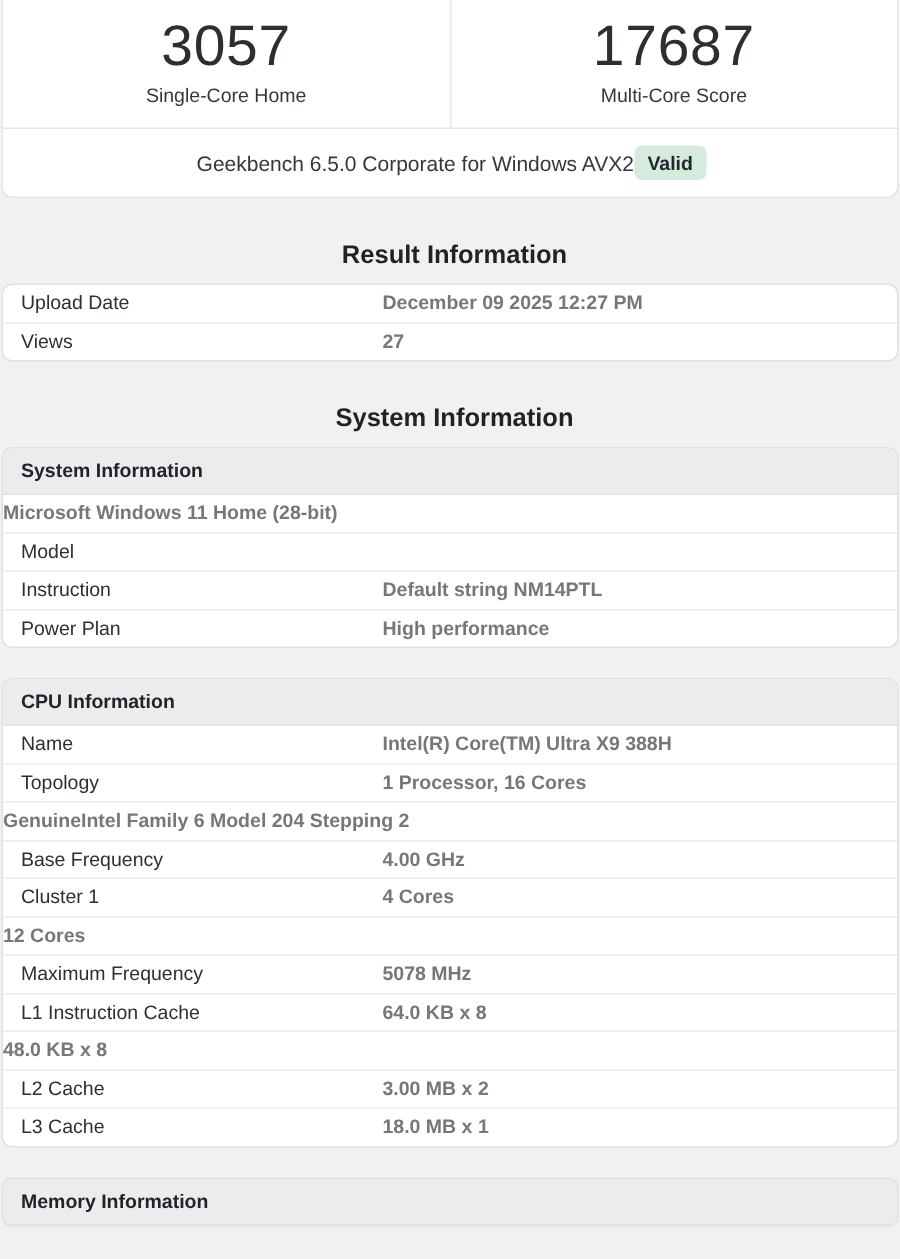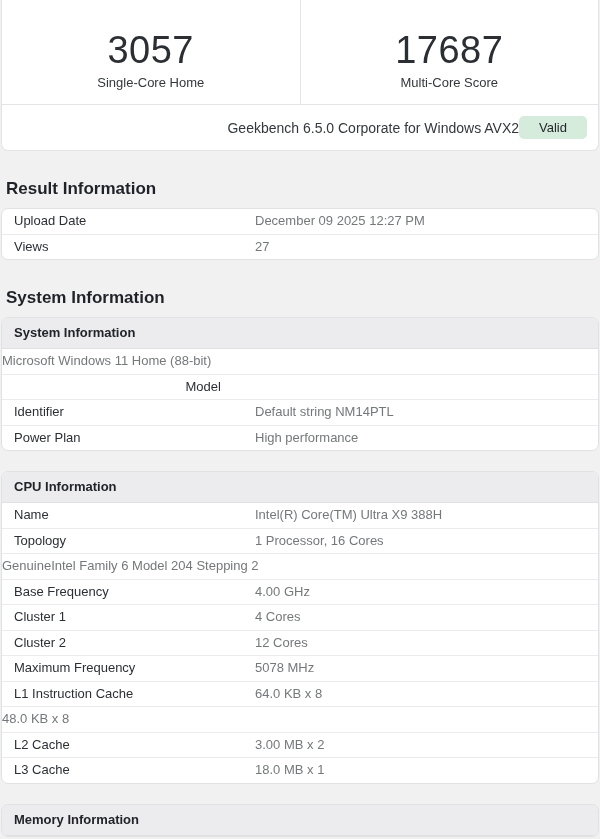--- a/index.html
+++ b/index.html
@@ -21,60 +21,62 @@
     border-radius: 0 0 7px 7px;
     margin: 0 1px;
   }
   .scores {
     display: flex;
     border-bottom: 1px solid #e4e5e7;
   }
   .score-cell {
     flex: 1;
     text-align: center;
-    padding: 30px 0 13px 0;
+    padding: 11px 0 13px 0;
   }
   .score-cell.left { border-right: 1px solid #e4e5e7; }
   .score-number {
     font-size: 38px;
     line-height: 41px;
     color: #2b2f33;
     letter-spacing: 0.5px;
   }
   .score-label {
     margin-top: 4px;
     font-size: 13px;
     line-height: 16px;
     color: #33383d;
   }
   .top-footer {
     display: flex;
     align-items: center;
-    justify-content: flex-end;
+    justify-content: center;
     padding: 11px 11px 11px 13px;
   }
   .bench-title {
     font-size: 14px;
     color: #33383d;
   }
   .badge {
     display: inline-block;
     font-size: 13px;
     line-height: 15px;
-    padding: 4px 20px;
+    padding: 4px 9px;
     border-radius: 5px;
+    font-weight: bold;
   }
 
   
   h2.section-heading {
     font-size: 17px;
     line-height: 20px;
     font-weight: bold;
     color: #1f2327;
     margin: 28px 0 9px 6px;
+    text-align: center;
   }
 
   
   .card {
     background: #ffffff;
     border: 1px solid #dfe1e3;
     border-radius: 7px;
     margin: 0 1px 20px 1px;
     overflow: hidden;
   }
@@ -83,38 +85,38 @@
     border-bottom: 1px solid #e0e1e3;
     font-size: 13px;
     line-height: 16px;
     font-weight: bold;
     color: #212529;
     padding: 7px 12px;
   }
   .kv-row {
     display: flex;
     align-items: flex-start;
-    justify-content: center;
   }
   .kv-row + .kv-row { border-top: 1px solid #ebecee; }
   .kv-label {
     width: 253px;
     box-sizing: border-box;
     padding: 4px 8px 4px 12px;
     font-size: 13px;
     line-height: 16.5px;
     color: #2b3036;
     flex-shrink: 0;
   }
   .kv-value {
     flex: 1;
     padding: 4px 12px 4px 0;
     font-size: 13px;
     line-height: 16.5px;
     color: #75787b;
+    font-weight: bold;
   }
 </style>
 </head>
 <body style="background: rgb(241, 241, 242);">
 
 <div class="page">
 
   <div class="top-card">
     <div class="scores">
       <div class="score-cell left">
@@ -143,27 +145,27 @@
         <div class="kv-label">Views</div>
         <div class="kv-value">27</div>
       </div>
     </div>
 
   <h2 class="section-heading">System Information</h2>
 
   <div class="card">
       <div class="kv-header">System Information</div>
       <div class="kv-row">
-        <div class="kv-value">Microsoft Windows 11 Home (88-bit)</div>
+        <div class="kv-value">Microsoft Windows 11 Home (28-bit)</div>
       </div>
       <div class="kv-row">
         <div class="kv-label">Model</div>
       </div>
       <div class="kv-row">
-        <div class="kv-label">Identifier</div>
+        <div class="kv-label">Instruction</div>
         <div class="kv-value">Default string NM14PTL</div>
       </div>
       <div class="kv-row">
         <div class="kv-label">Power Plan</div>
         <div class="kv-value">High performance</div>
       </div>
     </div>
 
   <div class="card">
       <div class="kv-header">CPU Information</div>
@@ -180,21 +182,20 @@
       </div>
       <div class="kv-row">
         <div class="kv-label">Base Frequency</div>
         <div class="kv-value">4.00 GHz</div>
       </div>
       <div class="kv-row">
         <div class="kv-label">Cluster 1</div>
         <div class="kv-value">4 Cores</div>
       </div>
       <div class="kv-row">
-        <div class="kv-label">Cluster 2</div>
         <div class="kv-value">12 Cores</div>
       </div>
       <div class="kv-row">
         <div class="kv-label">Maximum Frequency</div>
         <div class="kv-value">5078 MHz</div>
       </div>
       <div class="kv-row">
         <div class="kv-label">L1 Instruction Cache</div>
         <div class="kv-value">64.0 KB x 8</div>
       </div>

